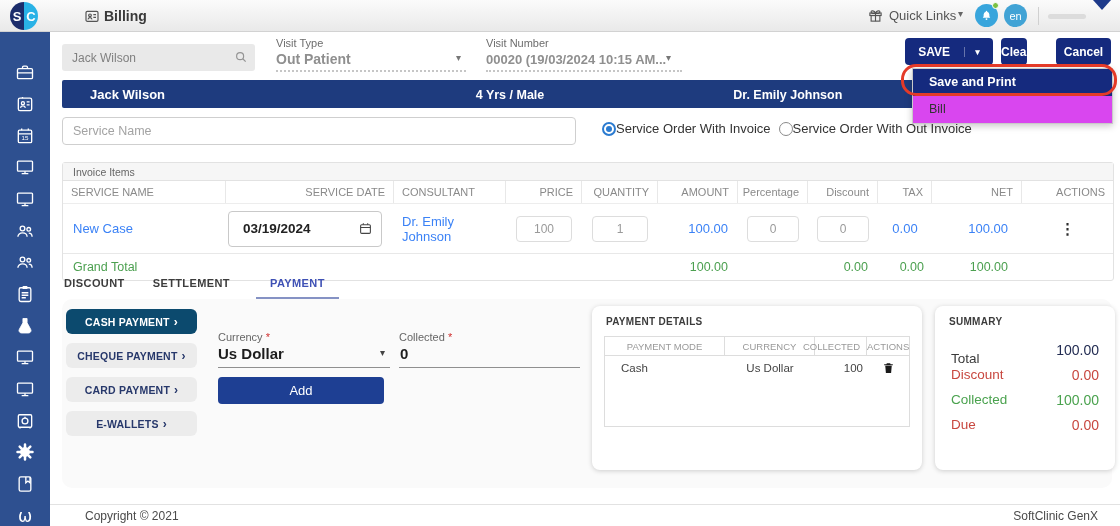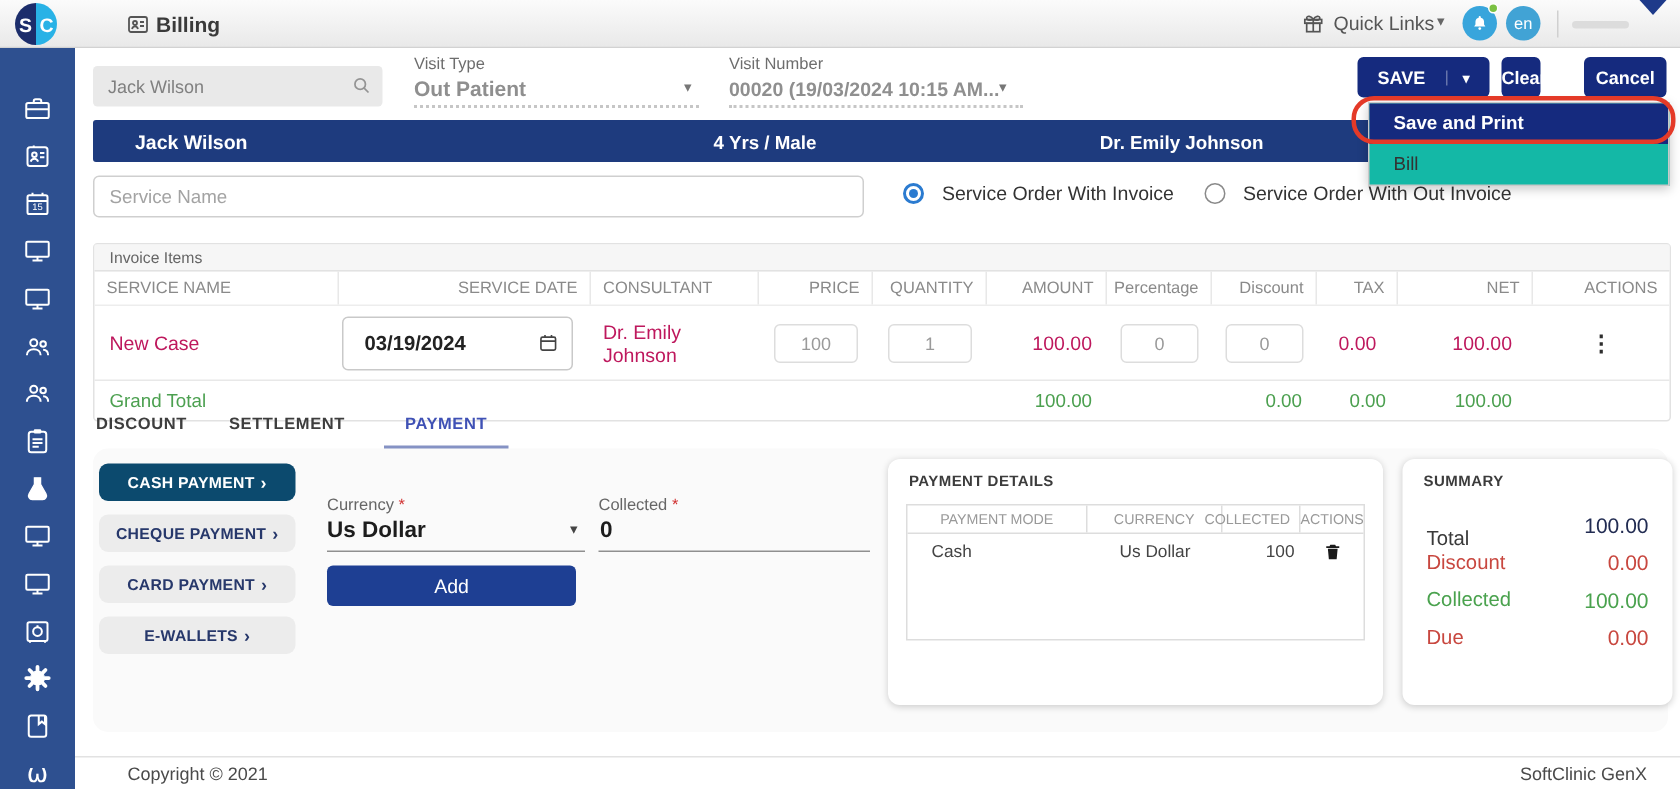--- a/index.html
+++ b/index.html
@@ -55,61 +55,61 @@
 
   .btn { position:absolute; top:38px; height:27px; background:#152a7e; color:#fff; border:none;
     border-radius:4px; font-size:12px; font-weight:bold; cursor:pointer;
     font-family:"Liberation Sans",sans-serif; }
   .save-btn { left:905px; width:88px; display:flex; align-items:center; justify-content:center; }
   .save-caret { margin-left:14px; font-size:9px; padding-left:10px; border-left:1px solid rgba(255,255,255,.35); }
   .clear-btn { left:1001px; width:26px; }
   .cancel-btn { left:1056px; width:55px; }
 
   
-  .dropdown { position:absolute; left:912px; top:68px; width:201px; background:#14b8a6;
+  .dropdown { position:absolute; left:912px; top:68px; width:201px; background:#d946ef;
     border:1px solid #c9c9c9; box-shadow:0 2px 7px rgba(0,0,0,.22); z-index:6; }
   .dd-item { height:27px; line-height:27px; padding-left:16px; font-size:12.5px; cursor:pointer; }
   .dd-active { background:#152a7e; color:#fff; font-weight:bold; }
   .dd-plain { color:#333; }
   .red-annot { position:absolute; left:901px; top:64px; width:216px; height:32px;
     border:3px solid #e43a28; border-radius:15px; z-index:7; pointer-events:none; }
 
   
   .patient-bar { position:absolute; left:62px; top:80px; width:896px; height:28px;
     background:#1e3b7e; border-radius:2px; color:#fff; z-index:1; }
   .pb-name { position:absolute; left:28px; top:7px; font-size:13px; font-weight:bold; }
   .pb-age { position:absolute; left:50%; transform:translateX(-50%); top:8px; font-size:12.5px; font-weight:bold; }
   .pb-doc { position:absolute; left:81%; transform:translateX(-50%); top:8px; font-size:12.5px; font-weight:bold; }
 
   
   .service-input { position:absolute; left:62px; top:117px; width:514px; height:28px;
     border:1px solid #cfcfcf; border-radius:4px; font-size:12.5px; color:#444; padding:0 10px;
     outline:none; font-family:"Liberation Sans",sans-serif; }
   .service-input::placeholder { color:#a3a3a3; }
   .radio-group { position:absolute; left:602px; top:121px; display:flex; align-items:center;
-    gap:12px; font-size:13px; color:#333; }
+    gap:0; font-size:13px; color:#333; }
   .rad { width:14px; height:14px; border-radius:50%; flex:none; cursor:pointer; position:relative; }
   .rad-on { border:2px solid #2b7bd0; }
   .rad-on::after { content:""; position:absolute; left:2px; top:2px; width:6px; height:6px;
     border-radius:50%; background:#2b7bd0; }
   .rad-off { border:1.5px solid #8a8a8a; margin-left:8px; }
 
   
   .invoice-panel { position:absolute; left:62px; top:162px; width:1052px;
     border:1px solid #e2e2e2; border-radius:3px; background:#fff; }
   .inv-strip { height:18px; line-height:18px; background:#f6f6f6; border-bottom:1px solid #e2e2e2;
     font-size:10.5px; color:#666; padding-left:10px; }
   .grid { display:grid; grid-template-columns:163px 168px 112px 76px 76px 80px 70px 70px 54px 90px 1fr; }
   .inv-head { height:23px; border-bottom:1px solid #ededed; }
   .hc { display:flex; align-items:center; font-size:11px; color:#8a8a8a; padding:0 8px;
     border-right:1px solid #e8e8e8; height:100%; }
   .hc:last-child { border-right:none; }
   .ra { justify-content:flex-end; }
   .inv-row { height:49px; align-items:center; }
-  .cell { font-size:13px; color:#be185d; }
+  .cell { font-size:13px; color:#3b82f6; }
   .pl10 { padding-left:10px; } .pr10 { padding-right:10px; text-align:right; }
   .date-box { margin-left:2px; width:154px; height:36px; border:1px solid #c9c9c9; border-radius:4px;
     display:flex; align-items:center; cursor:pointer; background:#fff; }
   .date-text { flex:1; font-size:13.5px; font-weight:bold; color:#222; padding-left:14px; }
   .date-box svg { margin-right:9px; }
   .cellwrap { display:flex; justify-content:center; }
   .cellinput { width:56px; height:26px; border:1px solid #ddd; border-radius:4px; text-align:center;
     color:#9a9a9a; font-size:12px; outline:none; font-family:"Liberation Sans",sans-serif; }
   .w52 { width:52px; }
   .ctr { text-align:center; }

